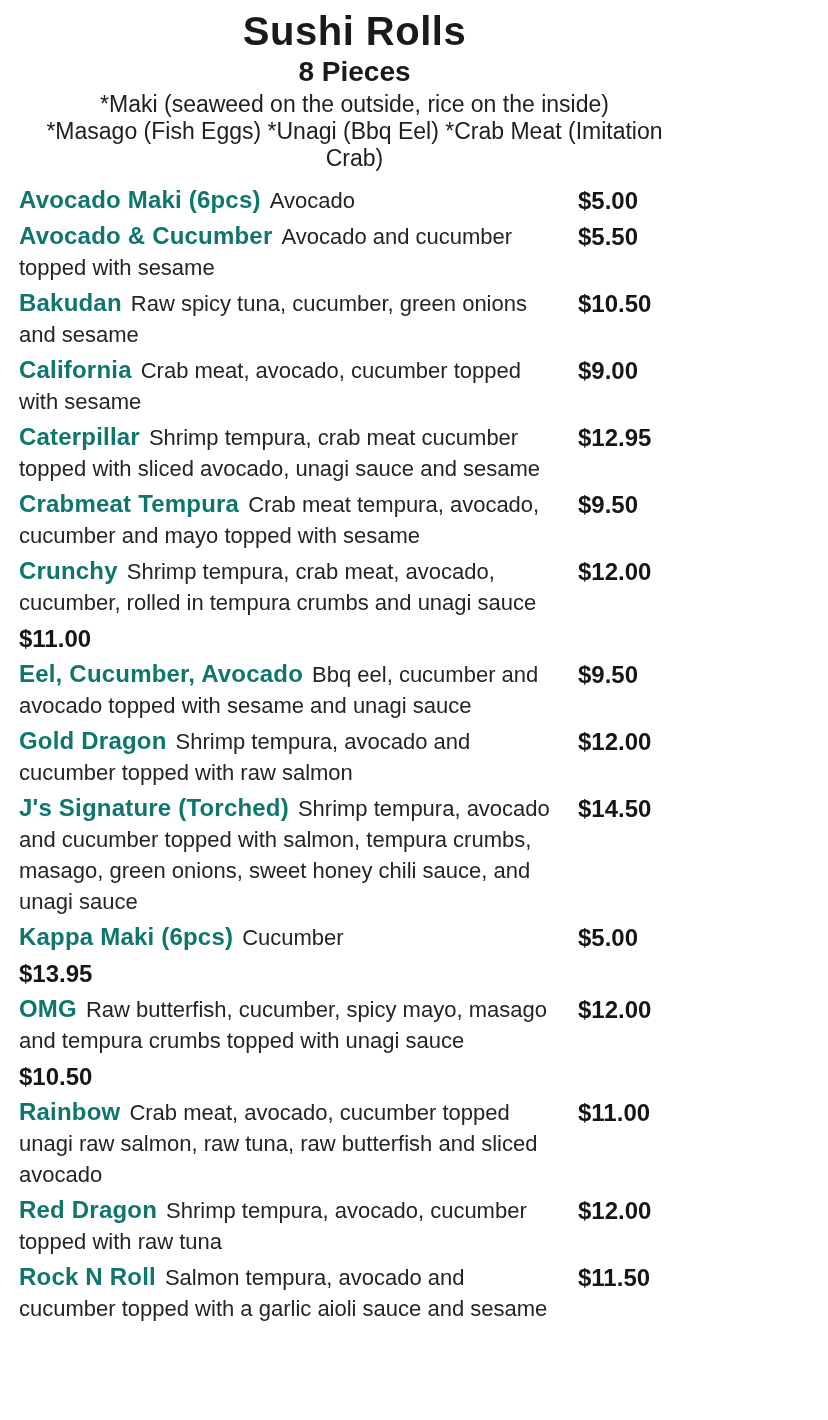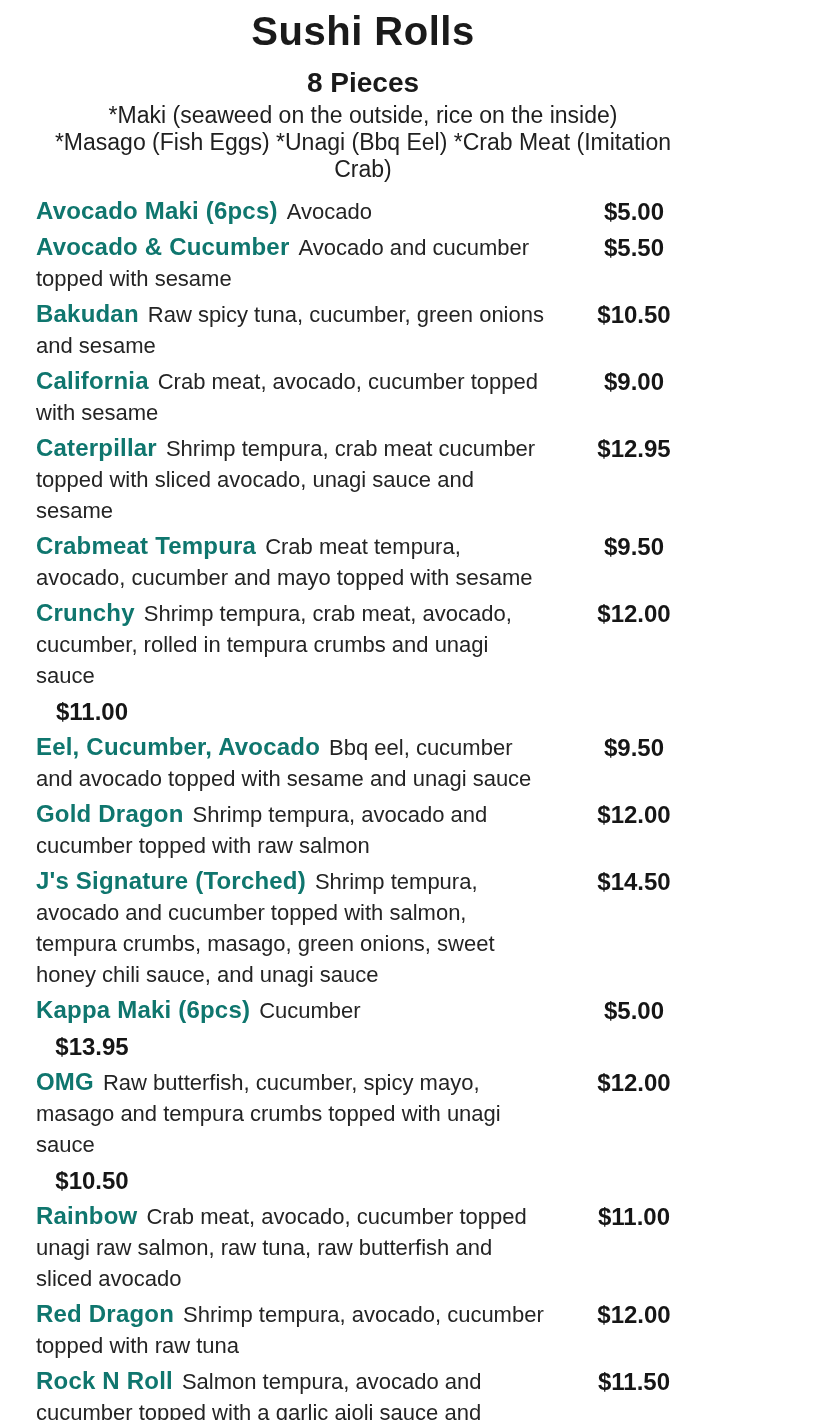--- a/index.html
+++ b/index.html
@@ -7,35 +7,35 @@
     width: 828px;
     height: 1420px;
     background: #ffffff;
     font-family: "Liberation Sans", sans-serif;
     color: #1a1a1a;
     overflow: hidden;
   }
   .page {
     width: 708px;
     height: 1420px;
-    padding: 8px 18px 0 36px;
+    padding: 8px 18px 0 19px;
   }
   
   .menu-header { text-align: center; }
   .menu-title {
     font-size: 40px;
     font-weight: bold;
     letter-spacing: 0.5px;
     line-height: 46px;
   }
   .menu-subtitle {
     font-size: 28px;
     font-weight: bold;
     line-height: 32px;
-    margin-top: 13px;
+    margin-top: 2px;
   }
   .menu-note {
     font-size: 23px;
     line-height: 27px;
     color: #202020;
   }
   .menu-note.first { margin-top: 3px; }
   
   .items {
     margin-top: 12px;
@@ -55,21 +55,21 @@
   .item-name {
     font-size: 24px;
     font-weight: bold;
     color: #0f766e;
     margin-right: 9px;
     letter-spacing: 0.2px;
   }
   .item-price {
     flex: 0 0 112px;
     width: 112px;
-    text-align: center;
+    text-align: left;
     font-size: 24px;
     font-weight: bold;
     color: #161616;
     line-height: 31px;
     padding-top: 1px;
     white-space: nowrap;
   }
 </style>
 </head>
 <body>

